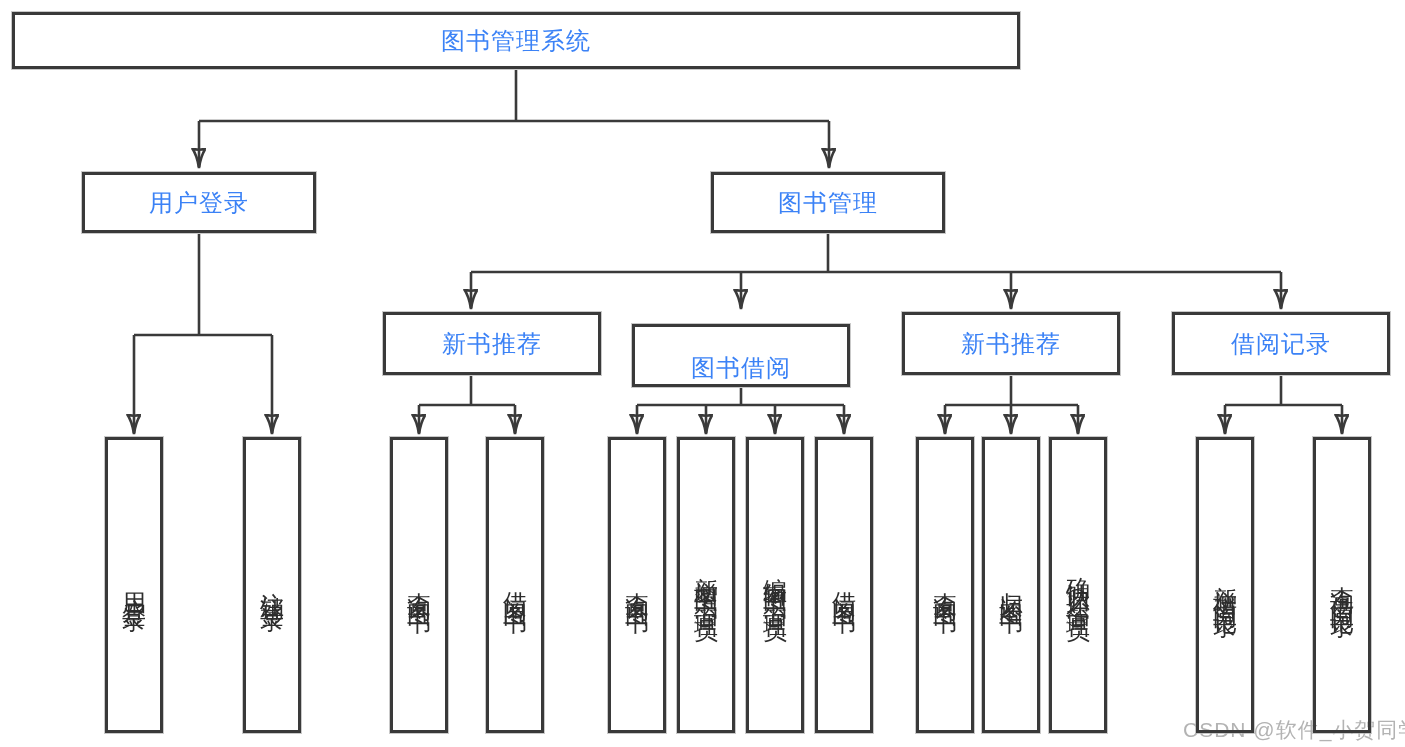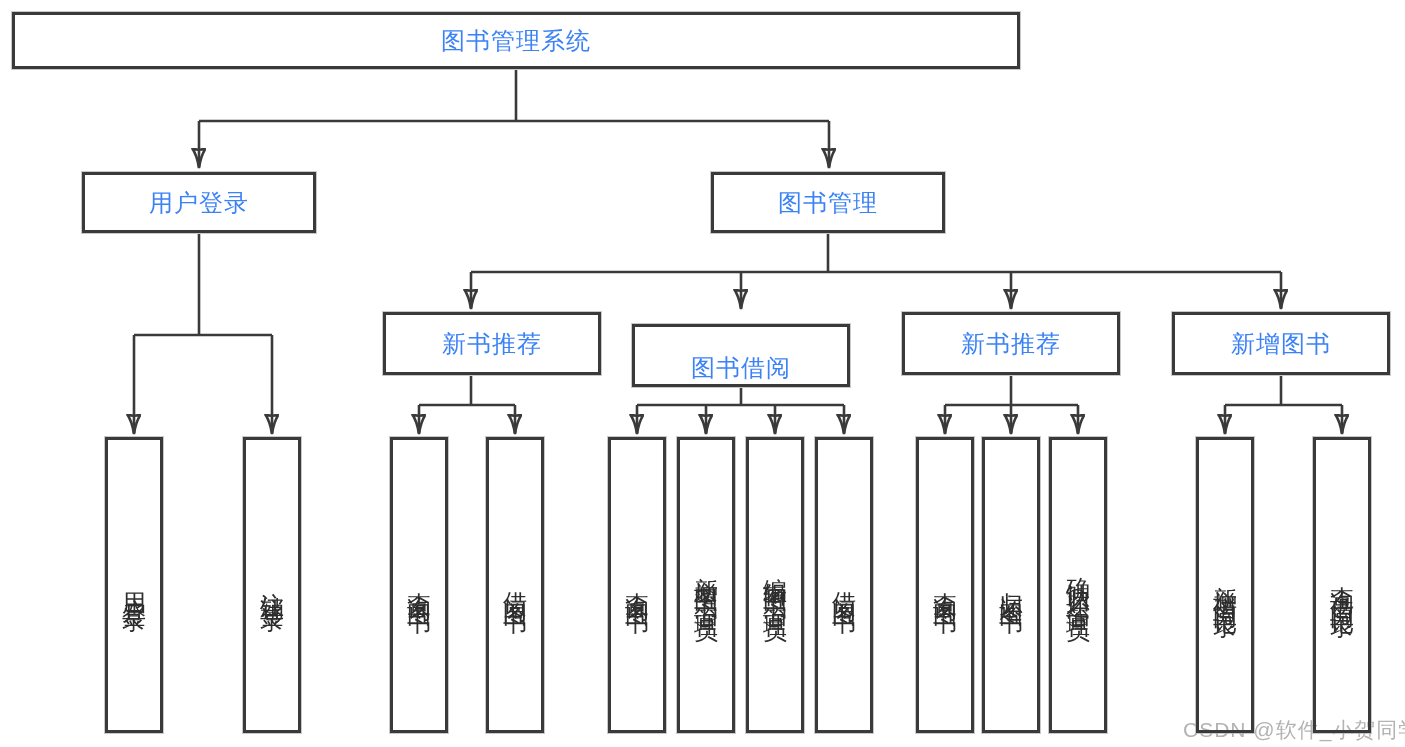--- a/index.html
+++ b/index.html
@@ -137,21 +137,21 @@
   <div class="node" style="left:362px; top:312px; width:218px; height:63px;margin-left:21px;">
     <span>新书推荐</span>
   </div>
   <div class="node" style="left:632px; top:324px; width:218px; height:63px;align-items:flex-end;">
     <span>图书借阅</span>
   </div>
   <div class="node" style="left:902px; top:312px; width:218px; height:63px;">
     <span>新书推荐</span>
   </div>
   <div class="node" style="left:1172px; top:312px; width:218px; height:63px;">
-    <span>新增图书</span>
+    <span>借阅记录</span>
   </div>
 
   <div class="node-v" style="left:105px; top:437px; width:58px; height:296px;">
     <span>用户登录</span>
   </div>
   <div class="node-v" style="left:243px; top:437px; width:58px; height:296px;">
     <span>注销登录</span>
   </div>
 
   <div class="node-v" style="left:390px; top:437px; width:58px; height:296px;">

